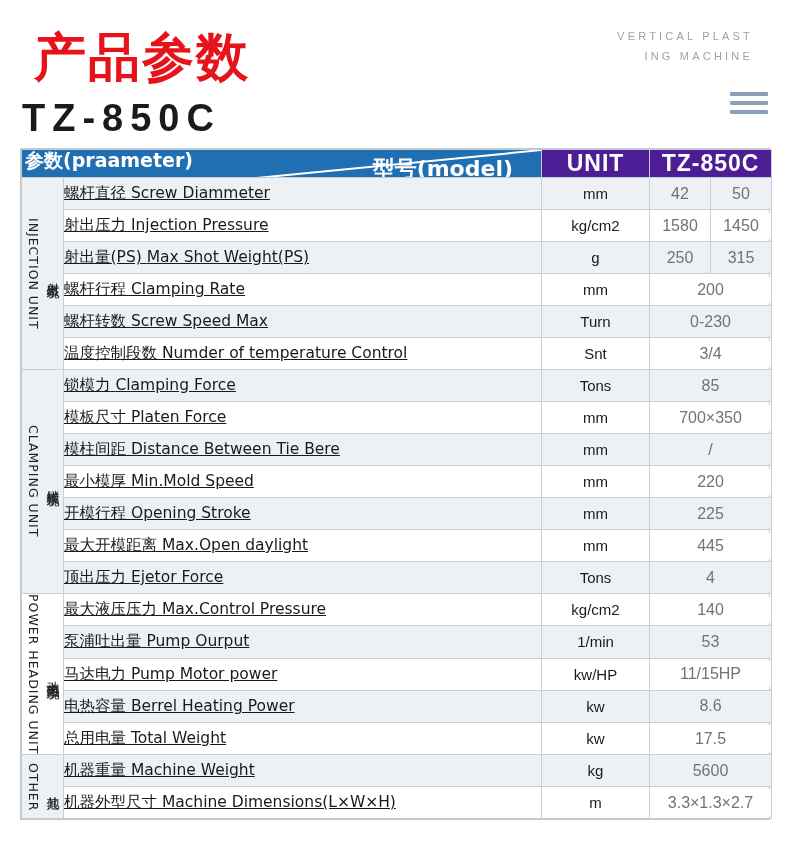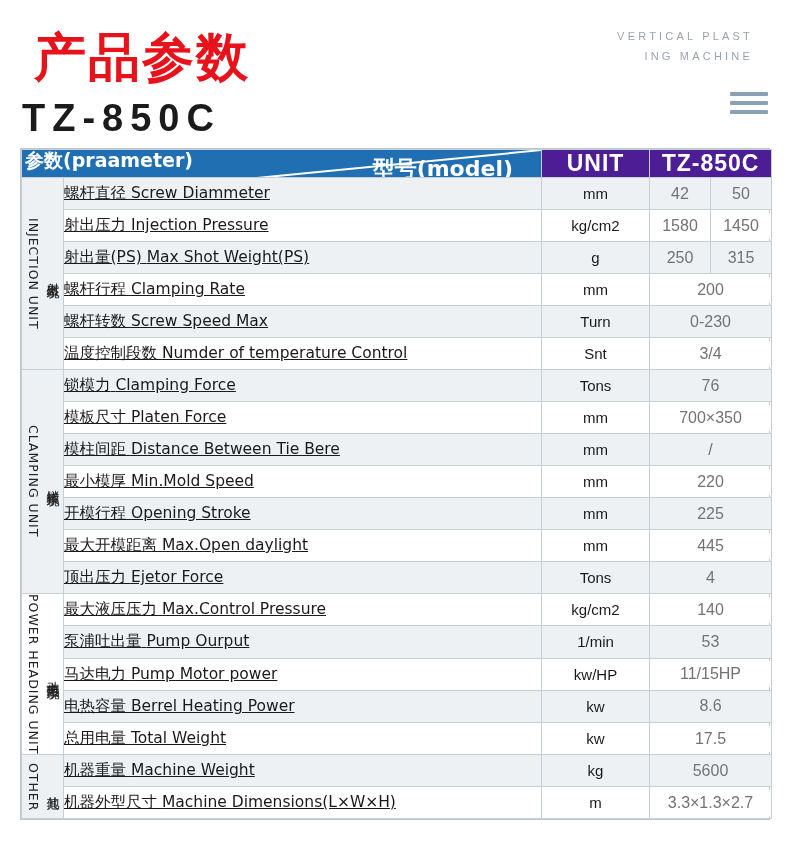--- a/index.html
+++ b/index.html
@@ -268,21 +268,21 @@
 
       <tr class="row alt">
         <td class="grp" rowspan="7">
           <div class="grp-pair">
             <span class="grp-inner">锁模系统</span>
             <span class="grp-inner en">CLAMPING UNIT</span>
           </div>
         </td>
         <td class="name"><span>锁模力</span> <span>Clamping Force</span></td>
         <td class="unit">Tons</td>
-        <td class="val" colspan="2">76</td>
+        <td class="val" colspan="2">85</td>
       </tr>
       <tr class="row plain">
         <td class="name"><span>模板尺寸</span> <span>Platen Force</span></td>
         <td class="unit">mm</td>
         <td class="val" colspan="2">700×350</td>
       </tr>
       <tr class="row alt">
         <td class="name"><span>模柱间距</span> <span>Distance Between Tie Bere</span></td>
         <td class="unit">mm</td>
         <td class="val" colspan="2">/</td>

